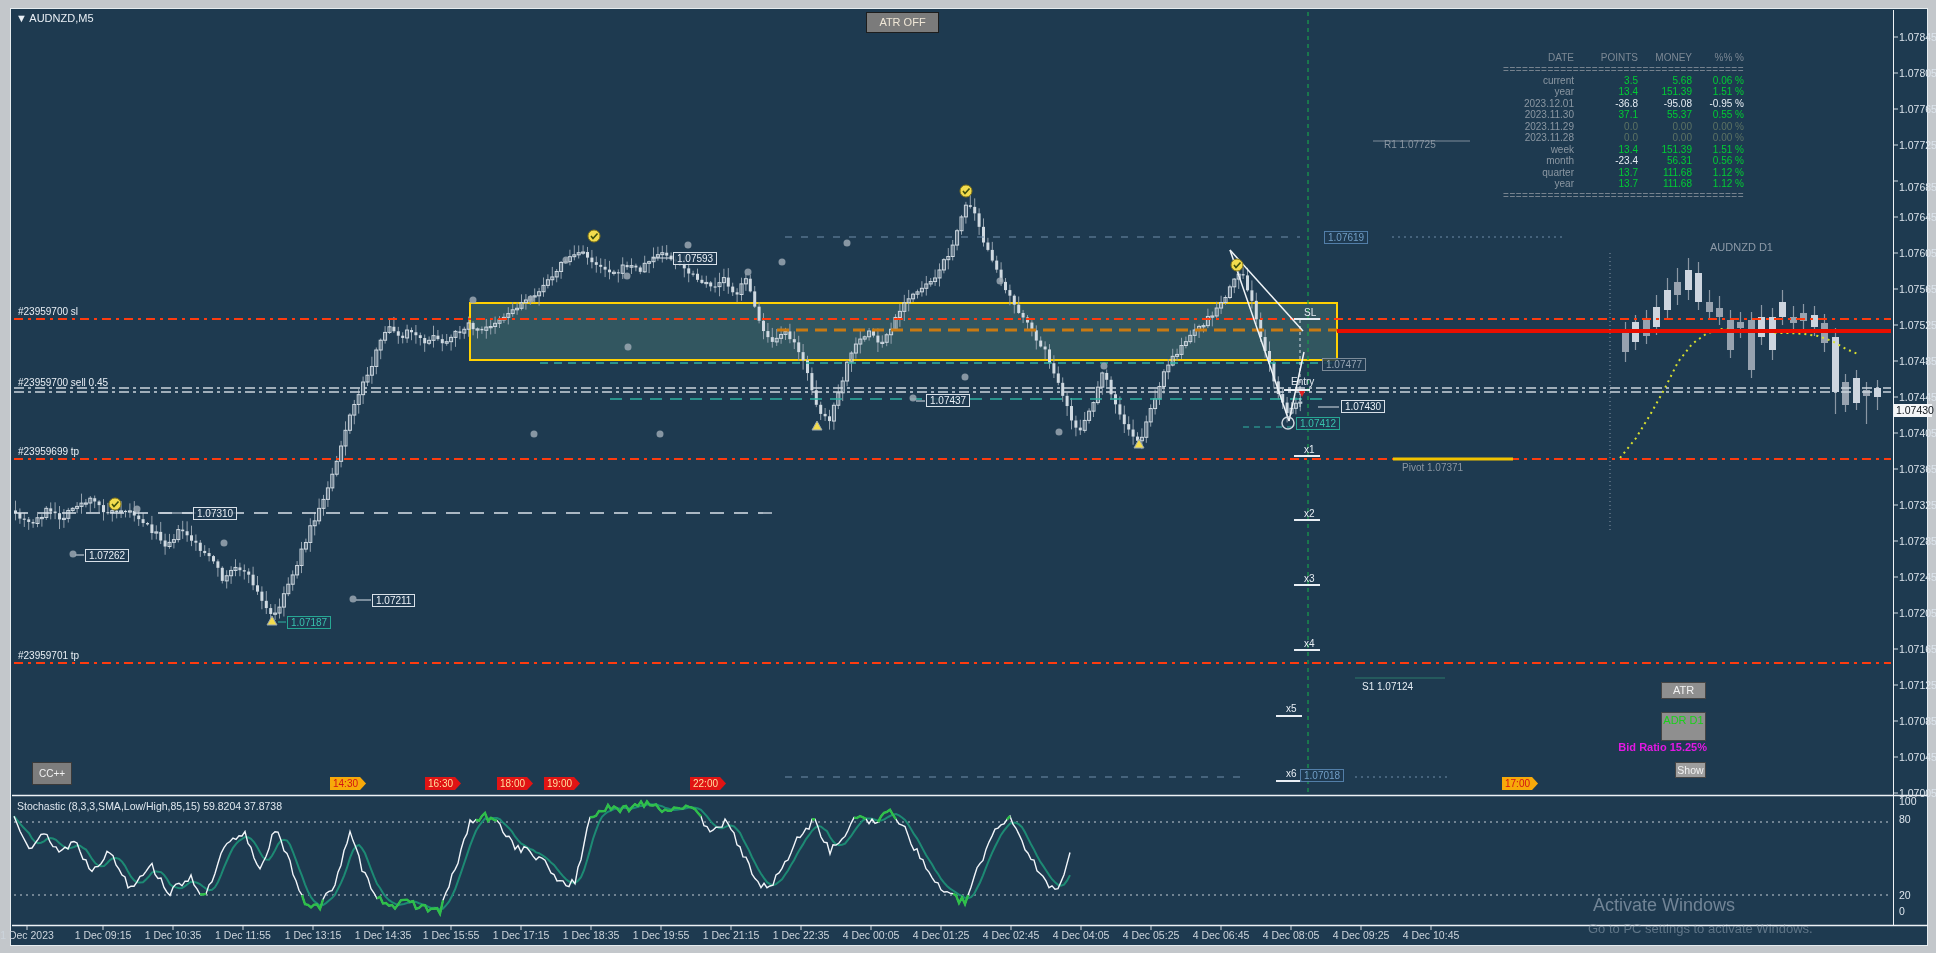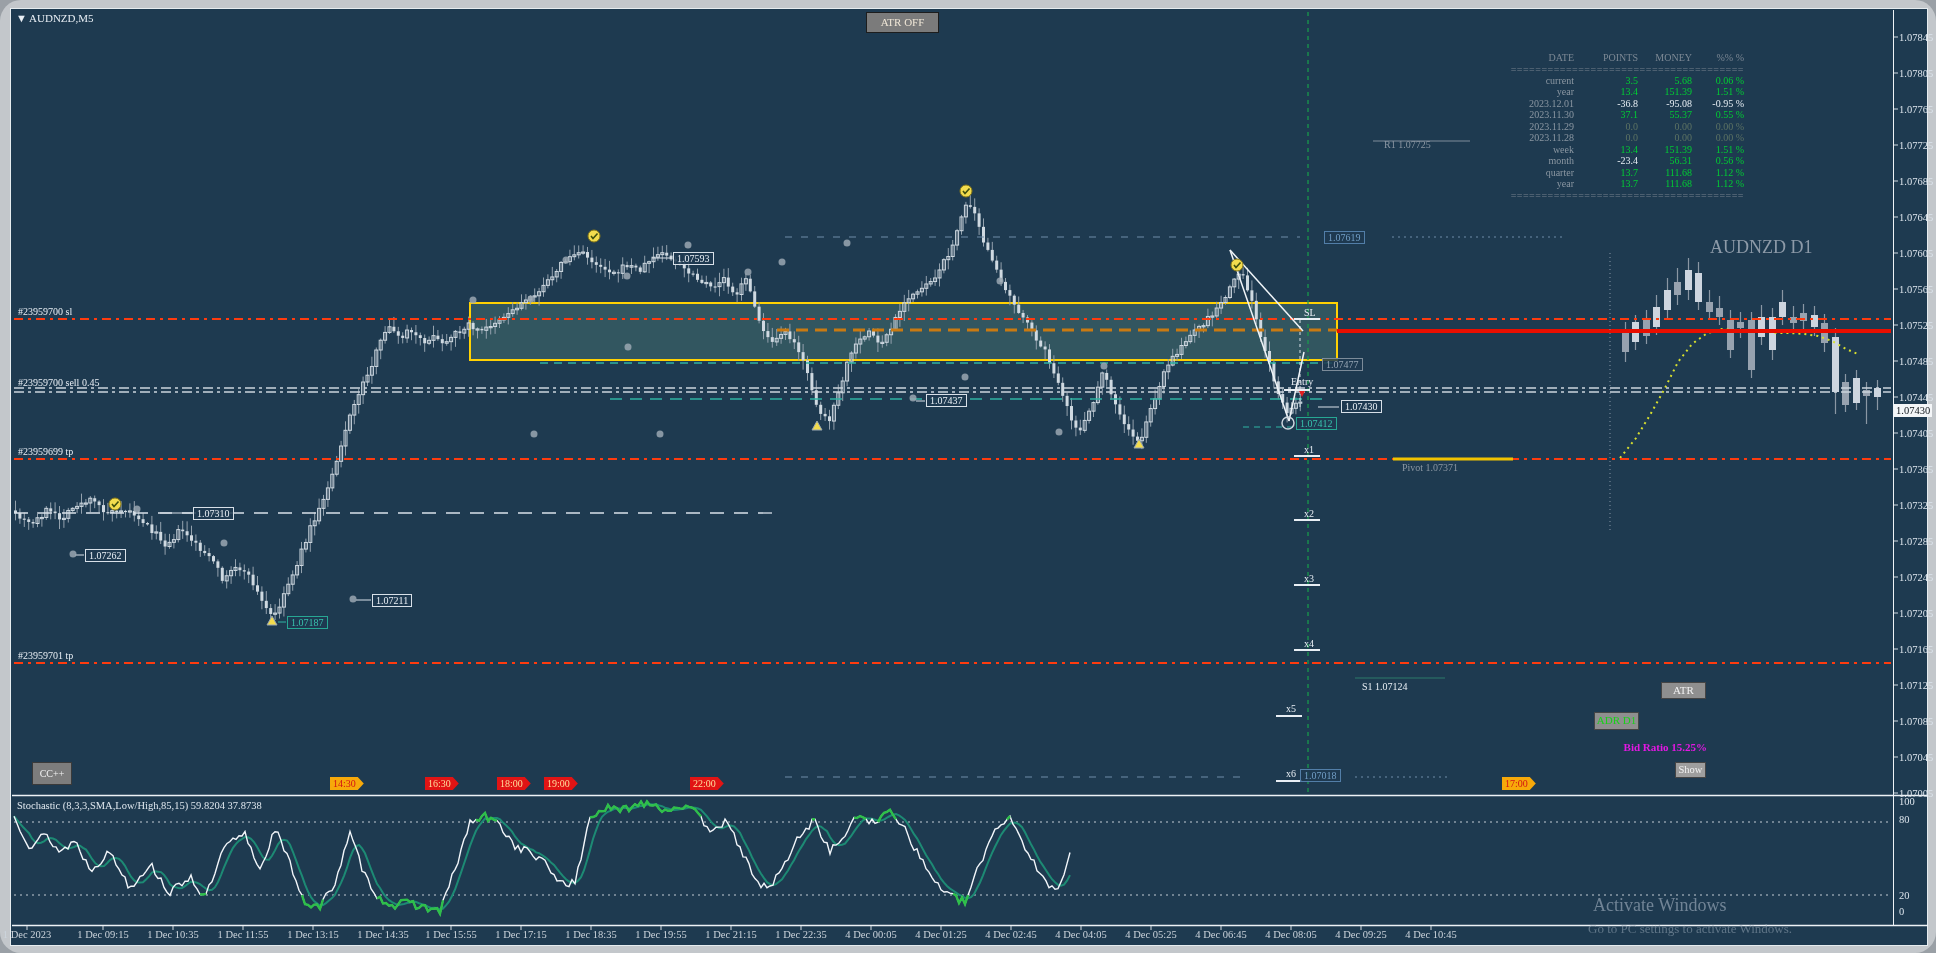--- a/index.html
+++ b/index.html
@@ -1,22 +1,22 @@
 <!DOCTYPE html>
 <html><head>
 <meta charset="utf-8">
 <style>
   html,body{margin:0;padding:0;background:#9aa0a6;}
-  #root{position:relative;width:1936px;height:953px;background:#c3c7cb;font-family:Liberation Serif, serif;overflow:hidden;border-radius:21px;}
+  #root{position:relative;width:1936px;height:953px;background:#c3c7cb;font-family:Liberation Sans, sans-serif;overflow:hidden;}
   .win{position:absolute;left:10px;top:8px;width:1918px;height:938px;background:#1e3a50;border:1px solid #e6ecef;box-sizing:border-box;}
   svg#cv{position:absolute;left:0;top:0;}
   .lbl{position:absolute;font-size:10px;line-height:11px;white-space:nowrap;}
   .light{color:#e8eef4}
   .gray{color:#8a96a2}
-  .gray13{color:#8d9aa8;font-size:18px}
+  .gray13{color:#8d9aa8;font-size:11px}
   .box{position:absolute;font-size:10px;line-height:11px;padding:0 3px;border:1px solid;white-space:nowrap;background:rgba(30,58,80,.85);}
   .box.white{border-color:#d8e0e8;color:#e9eff5}
   .box.teal{border-color:#27a793;color:#38c2ad}
   .box.steel{border-color:#527ea8;color:#719ec6}
   .box.grayb{border-color:#7c8b99;color:#95a4b2}
   .badge{position:absolute;height:13px;font-size:10px;line-height:13px;padding:0 8px 0 3px;white-space:nowrap;clip-path:polygon(0 0,calc(100% - 6px) 0,100% 50%,calc(100% - 6px) 100%,0 100%);}
   .badge.red{background:#e11414;color:#ffdf9e}
   .badge.orange{background:#f7a90a;color:#d21414}
   .btn{position:absolute;text-align:center;border:1px solid #454545;background:#8f8f8f;color:#f2f2f2;font-size:11px;box-sizing:border-box;}
   #symbol-label{position:absolute;left:16px;top:12px;color:#e9eff5;font-size:11px;}
@@ -33,21 +33,21 @@
   .rowlbl{color:#8b97a2}
   .sep{color:#76828e;overflow:hidden;white-space:nowrap;height:11px;text-align:right;letter-spacing:.5px;}
   .ptick{position:absolute;left:1899px;font-size:10.5px;color:#dce4ec;line-height:11px;}
   .curprice{position:absolute;left:1894px;width:36px;background:#f4f6f8;color:#10161c;font-size:10.5px;line-height:13px;text-align:left;padding-left:2px;}
   .ttick{position:absolute;top:929px;font-size:10.5px;color:#ccd4dc;transform:translateX(-50%);white-space:nowrap;}
   #wm1{position:absolute;left:1593px;top:895px;font-size:18px;color:rgba(168,182,196,.6);}
   #wm2{position:absolute;left:1588px;top:921px;font-size:13px;color:rgba(150,165,180,.55);}
   #stoch-label{position:absolute;left:17px;top:800px;font-size:10.5px;color:#dfe7ee;}
   #bid-ratio{position:absolute;left:1507px;top:741px;width:200px;text-align:right;font-weight:bold;font-size:11px;color:#e318e3;}
   #atr-btn{left:1661px;top:682px;width:45px;height:17px;line-height:15px;}
-  #adr-btn{left:1594px;top:712px;width:45px;height:18px;line-height:15px;color:#19d119;}
+  #adr-btn{left:1661px;top:712px;width:45px;height:29px;line-height:15px;color:#19d119;}
   #show-btn{left:1675px;top:762px;width:31px;height:16px;line-height:14px;background:#9e9e9e;font-size:10.5px;}
 </style>
 </head>
 <body>
 <div id="root">
 
 <div class="win"></div>
 <svg id="cv" width="1936" height="953">
       <rect x="470" y="303" width="867" height="57" fill="rgba(125,185,155,0.22)" stroke="#ffd103" stroke-width="2"></rect>
       <g>
@@ -923,21 +923,21 @@
       <div class="box white" style="left: 372px; top: 594px;">1.07211</div>
       <div class="box teal" style="left: 287px; top: 616px;">1.07187</div>
       <div class="box white" style="left: 673px; top: 252px;">1.07593</div>
       <div class="box white" style="left: 926px; top: 394px;">1.07437</div>
     </div>
 <div id="axis-layer">
       <div class="ptick" style="top: 32px;">1.07845</div>
       <div class="ptick" style="top: 68px;">1.07805</div>
       <div class="ptick" style="top: 104px;">1.07765</div>
       <div class="ptick" style="top: 140px;">1.07725</div>
-      <div class="ptick" style="top: 176px;">1.07685</div>
+      <div class="ptick" style="top: 182px;">1.07685</div>
       <div class="ptick" style="top: 212px;">1.07645</div>
       <div class="ptick" style="top: 248px;">1.07605</div>
       <div class="ptick" style="top: 284px;">1.07565</div>
       <div class="ptick" style="top: 320px;">1.07525</div>
       <div class="ptick" style="top: 356px;">1.07485</div>
       <div class="ptick" style="top: 392px;">1.07445</div>
       <div class="ptick" style="top: 428px;">1.07405</div>
       <div class="ptick" style="top: 464px;">1.07365</div>
       <div class="ptick" style="top: 500px;">1.07325</div>
       <div class="ptick" style="top: 536px;">1.07285</div>

